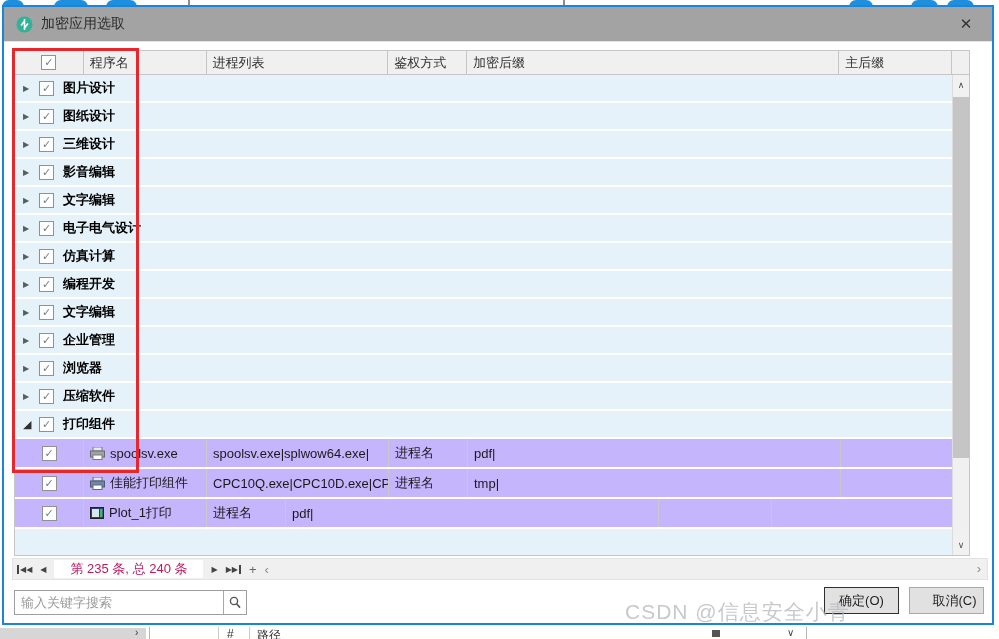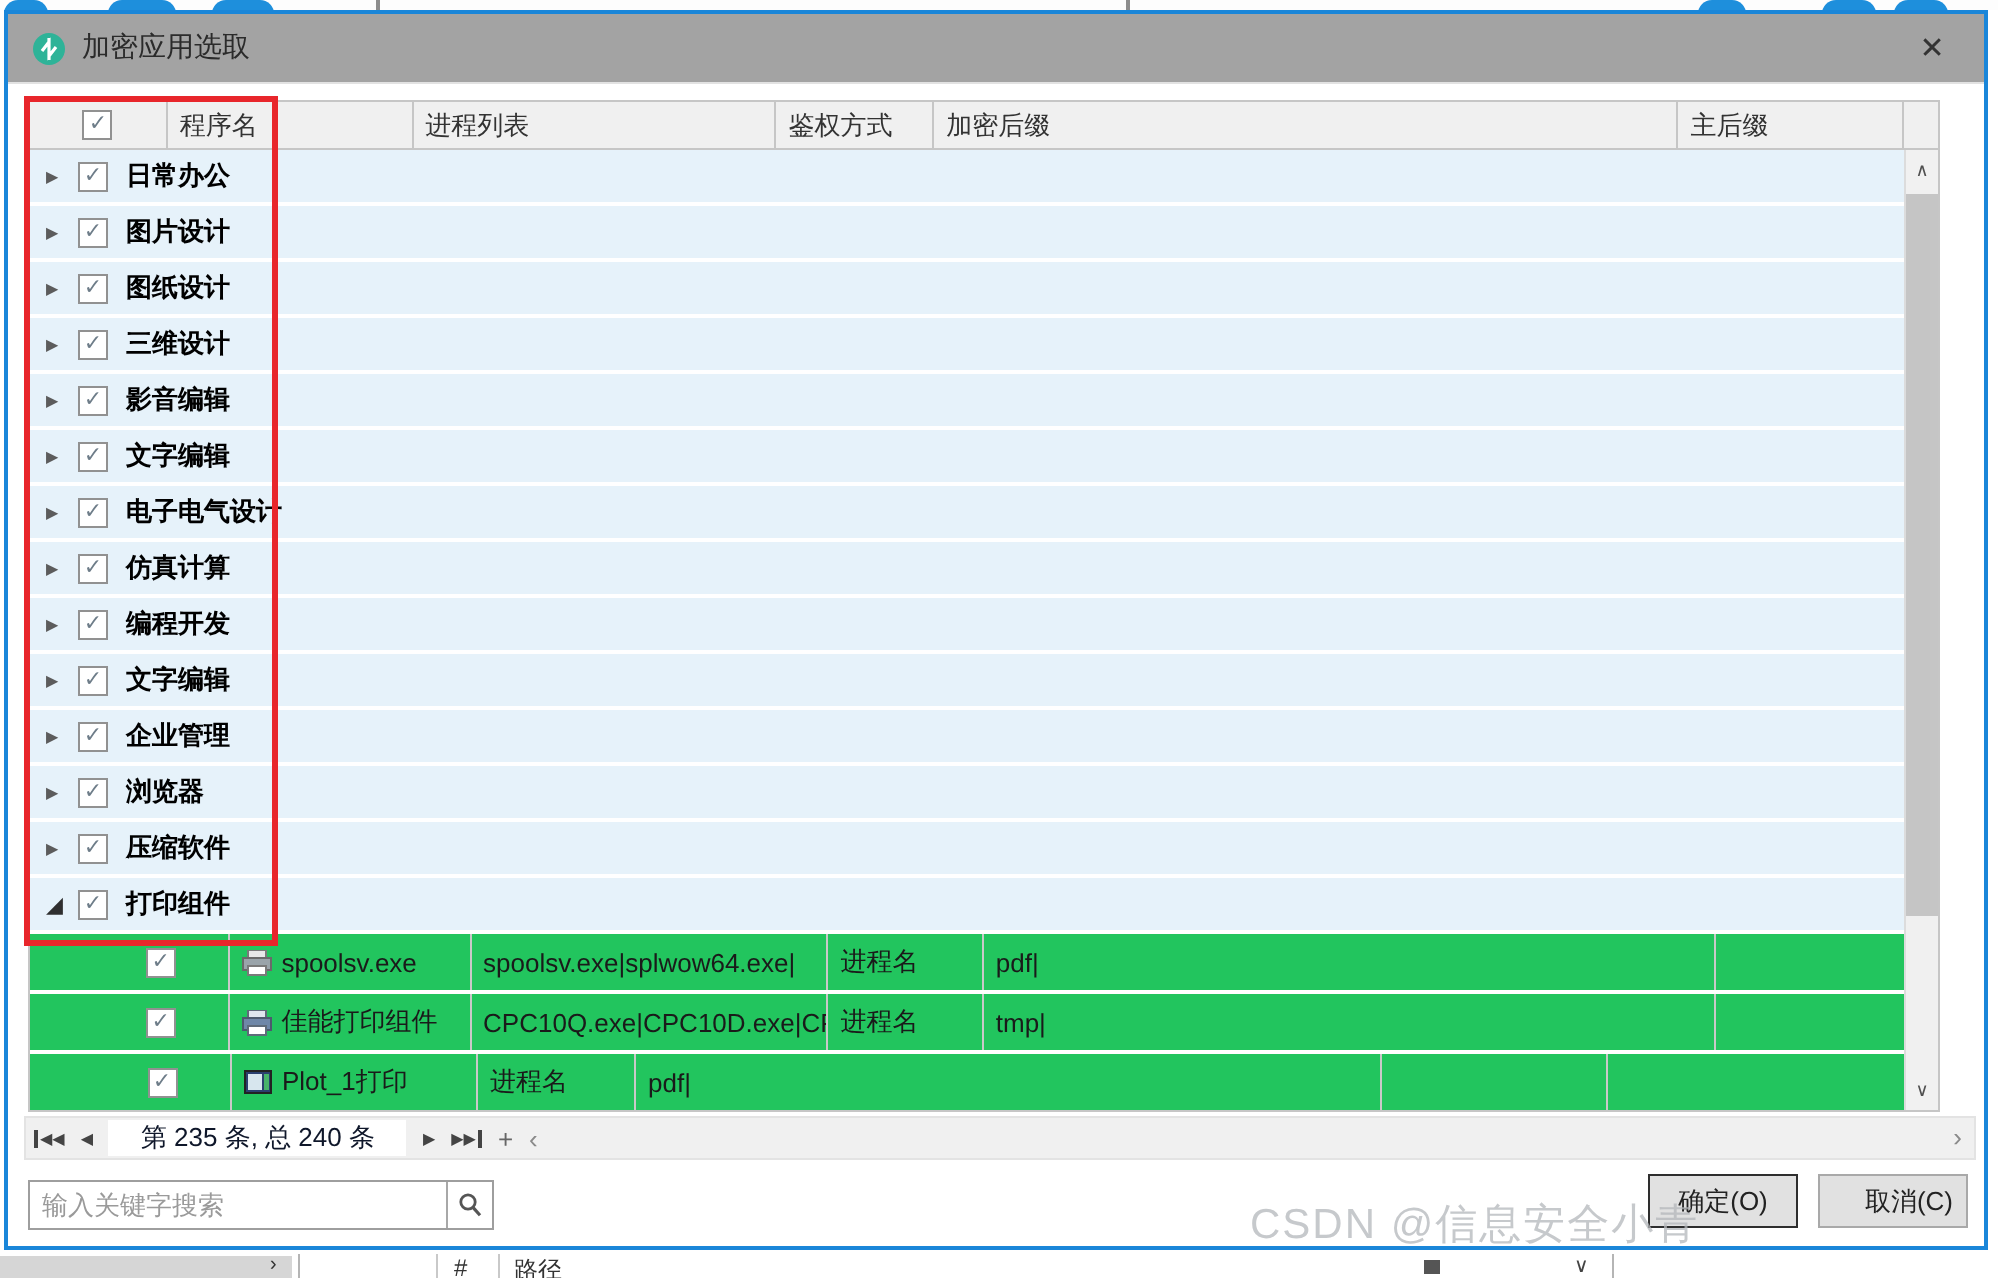--- a/index.html
+++ b/index.html
@@ -40,42 +40,42 @@
   .cfill{width:17px;padding-left:0;border-right:none;}
   .cb{width:13px;height:13px;background:#fff;border:1px solid #919191;box-sizing:content-box;
       display:inline-flex;align-items:center;justify-content:center;flex:0 0 auto;}
   .cb::after{content:"✓";font-size:11px;color:#6e7d89;line-height:1;}
   .trow{height:26px;border-bottom:2px solid #fff;background:#e6f2fa;display:flex;align-items:center;
         padding-left:8px;box-sizing:content-box;}
   .tarr{width:16px;display:inline-flex;justify-content:flex-start;flex:0 0 auto;}
   .tarr::before{content:"▶";font-size:8px;color:#5c5c5c;}
   .tarr.exp::before{content:"◢";font-size:11px;color:#2f2f2f;}
   .tlabel{margin-left:9px;font-size:13px;font-weight:bold;color:#000;}
-  .crow{height:28px;border-bottom:2px solid #fff;background:#22c55e;display:flex;padding-left:32px;}
+  .crow{height:28px;border-bottom:2px solid #fff;background:#c4b5fd;display:flex;}
   .ccell{box-sizing:border-box;border-right:1px solid #c9c9c9;display:flex;align-items:center;
          padding-left:6px;font-size:13px;color:#1a1a1a;overflow:hidden;white-space:nowrap;}
   .rowicon{margin-right:5px;flex:0 0 auto;}
   
   .vsb{position:absolute;right:0;top:24px;bottom:0;width:17px;background:#f0f0f0;
        border-left:1px solid #dcdcdc;box-sizing:border-box;}
   .vsb-btn{position:absolute;left:0;width:16px;height:20px;background:#f1f1f1;color:#505050;
            font-size:9px;display:flex;align-items:center;justify-content:center;}
   .vsb-up{top:0;} .vsb-dn{bottom:0;}
   .vsb-thumb{position:absolute;left:0;top:22px;width:16px;height:361px;background:#c5c5c5;}
   
   .redbox{position:absolute;left:8px;top:41px;width:127px;height:425px;border:3px solid #e8262b;
           box-sizing:border-box;pointer-events:none;z-index:20;}
   
   .pager{position:absolute;left:8px;top:551px;width:976px;height:22px;background:#f0f0f0;
          border:1px solid #e3e3e3;box-sizing:border-box;display:flex;align-items:center;}
   .pg-btn{color:#444;font-size:8px;margin:0 4px;display:inline-flex;align-items:center;}
   .pg-bar-l{border-left:2px solid #444;padding-left:1px;}
   .pg-bar-r{border-right:2px solid #444;padding-right:1px;}
   .pg-box{background:#fff;height:18px;min-width:137px;display:flex;align-items:center;
-          justify-content:center;font-size:13px;color:#0f172a;margin:0 4px;padding:0 6px;}
+          justify-content:center;font-size:13px;color:#be185d;margin:0 4px;padding:0 6px;}
   .pg-plus{font-size:13px;color:#666;margin:0 4px;}
   .pg-chev{font-size:13px;color:#8a8a8a;margin:0 4px;}
   .pg-chev-r{position:absolute;right:6px;top:2px;font-size:13px;color:#8a8a8a;}
   
   .search{position:absolute;left:10px;top:583px;width:233px;height:25px;border:1px solid #9e9e9e;
           background:#fff;box-sizing:border-box;display:flex;}
   .search input{flex:1;border:none;outline:none;font-size:13px;color:#333;padding:0 6px;
                 font-family:"Liberation Sans",sans-serif;background:transparent;}
   .search input::placeholder{color:#9a9a9a;}
   .search-btn{width:22px;border-left:1px solid #a8a8a8;display:flex;align-items:center;
@@ -119,25 +119,20 @@
           <span class="cb"></span>
         </div>
       <div class="hcell c1">程序名</div>
       <div class="hcell c2">进程列表</div>
       <div class="hcell c3">鉴权方式</div>
       <div class="hcell c4">加密后缀</div>
       <div class="hcell c5">主后缀</div>
       <div class="hcell cfill"></div>
     </div>
 
-    <div class="trow">
-        <span class="tarr"></span>
-        <span class="cb"></span>
-        <span class="tlabel">日常办公</span>
-      </div>
     <div class="trow">
         <span class="tarr"></span>
         <span class="cb"></span>
         <span class="tlabel">图片设计</span>
       </div>
     <div class="trow">
         <span class="tarr"></span>
         <span class="cb"></span>
         <span class="tlabel">图纸设计</span>
       </div>

